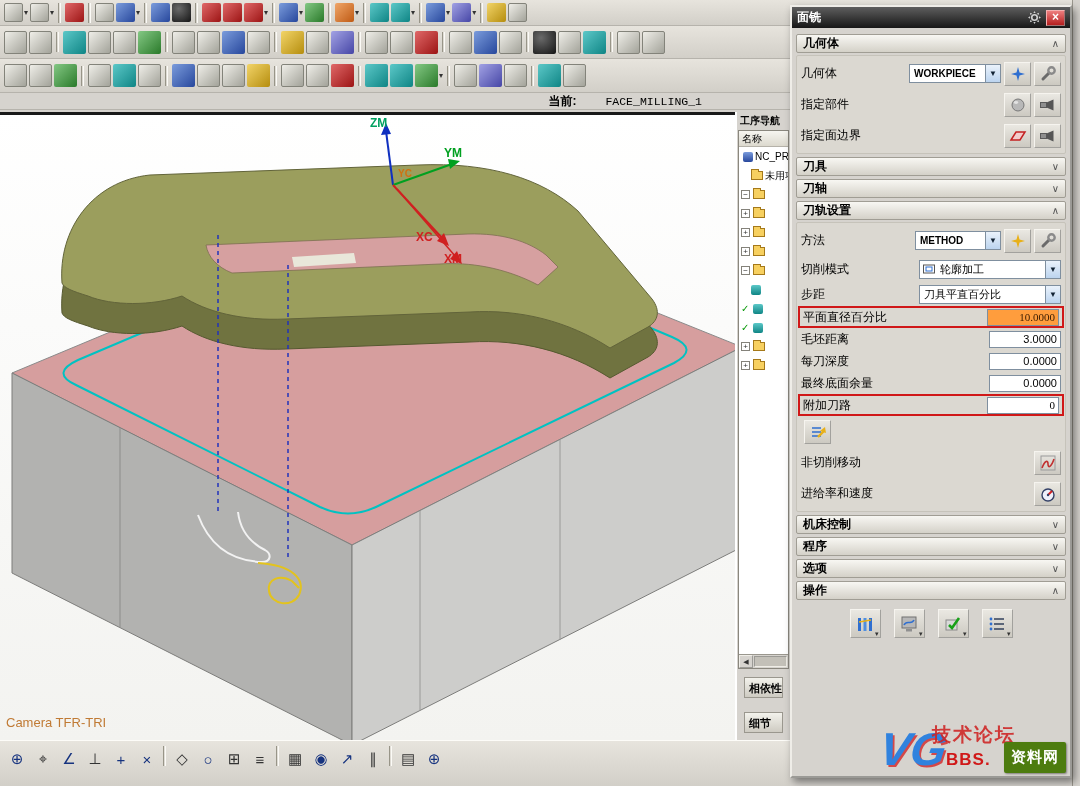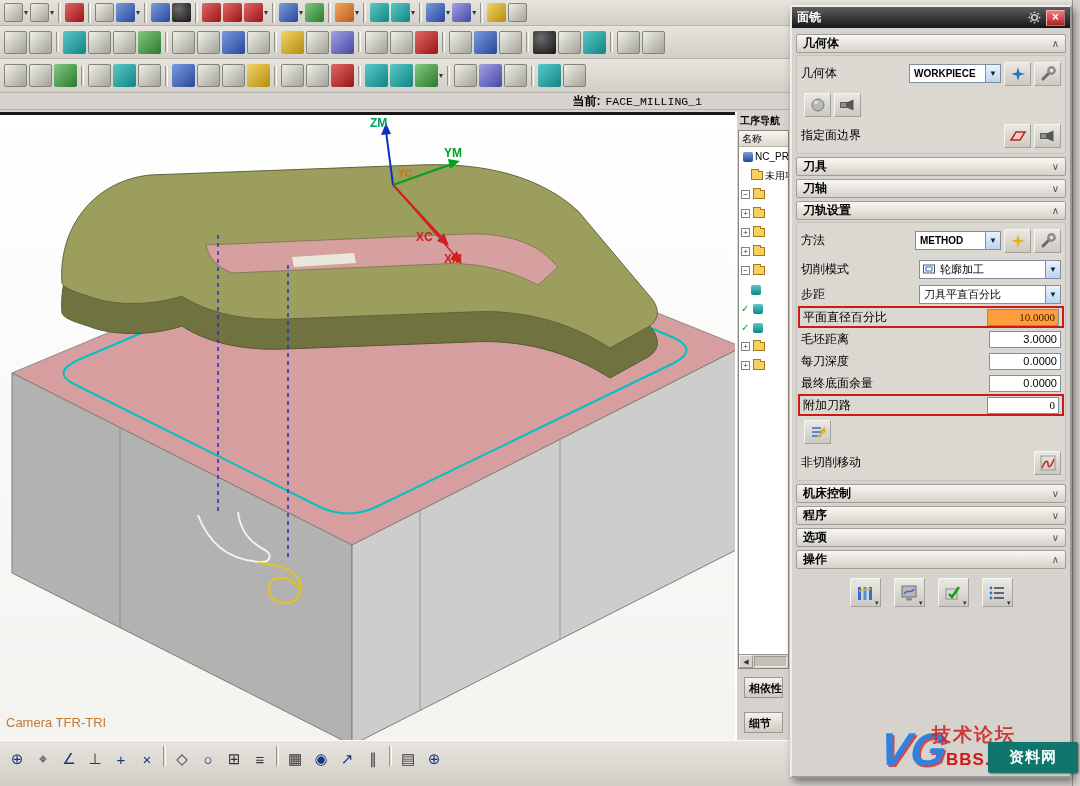--- a/index.html
+++ b/index.html
@@ -13,21 +13,21 @@
   #tb2 .tbi, #tb3 .tbi { width:23px; height:23px; }
   .tsep { width:3px; height:20px; border-left:1px solid #989588; border-right:1px solid #fbfaf6; margin:0 3px; flex:none; }
   .tarr { font-size:8px; color:#333; margin:0 1px 0 0; flex:none; }
   .cA{background:linear-gradient(135deg,#7b9cdc,#27479c);} .cB{background:linear-gradient(135deg,#e06868,#9c1414);}
   .cC{background:linear-gradient(135deg,#84c884,#2a7a2a);} .cD{background:linear-gradient(135deg,#efeee8,#a3a39a);border:1px solid #83837a;}
   .cE{background:linear-gradient(135deg,#5cc8c8,#0f8585);} .cF{background:linear-gradient(135deg,#f2d468,#b58d0e);}
   .cG{background:linear-gradient(135deg,#a2a2e4,#4646a6);} .cH{background:radial-gradient(circle at 35% 30%,#6a6a6a,#141414);}
   .cI{background:linear-gradient(135deg,#f0a668,#bf5a14);}
 
   
-  #current-bar { height:17px; width:790px; display:flex; align-items:center; justify-content:flex-end; padding-right:88px; background:#d6d3ce; border-bottom:1px solid #b6b3ac; font-size:12px; }
+  #current-bar { height:17px; width:790px; display:flex; align-items:center; justify-content:flex-end; padding-right:88px; background:#d6d3ce; border-bottom:1px solid #b6b3ac; font-size:12px;gap:24px; }
   #current-bar .cl { font-weight:bold; margin-right:5px; }
   #current-bar .cv { font-family:"Liberation Mono",monospace; font-size:11.5px; }
 
   
   #main { position:absolute; top:112px; left:0; width:790px; height:628px; display:flex; }
   #viewport { width:735px; height:628px; position:relative; background:linear-gradient(#ffffff,#f3f3f0); border-top:3px solid #191919; overflow:hidden; }
   #camera-label { position:absolute; left:6px; top:600px; color:#c07a34; font-size:13px; }
 
   #navigator { width:55px; height:628px; background:#d6d3ce; border-left:2px solid #fff; display:flex; flex-direction:column; overflow:hidden; }
   .nav-title { height:17px; font-size:10px; font-weight:bold; padding:2px 3px; white-space:nowrap; overflow:hidden; }
@@ -76,21 +76,21 @@
   .act { width:31px; height:29px; border:1px outset #f6f4ef; background:linear-gradient(#eae8e2,#ccc9c1); display:flex; align-items:center; justify-content:center; position:relative; }
   .act .mini { position:absolute; right:1px; bottom:-1px; font-size:7px; color:#333; }
 
   #right-strip { position:absolute; right:0; top:0; width:8px; height:786px; background:#d6d3ce; border-left:1px solid #9a978e; }
 
   
   #watermark { position:absolute; left:880px; top:720px; width:198px; height:64px; z-index:50; pointer-events:none; }
   .wm-logo { position:absolute; left:0; top:2px; font-size:46px; font-weight:bold; font-style:italic; color:#1f7ae0; transform:skewX(-8deg); text-shadow:2px 2px 0 #d43a3a; opacity:.9; }
   .wm-forum { position:absolute; left:52px; top:2px; font-size:19px; font-weight:bold; color:rgba(206,34,34,.88); letter-spacing:2px; white-space:nowrap; }
   .wm-bbs { position:absolute; left:66px; top:30px; font-size:17px; font-weight:bold; color:#d01818; letter-spacing:1px; }
-  .wm-box { position:absolute; right:0; top:22px; background:#0f766e; color:#fff; font-size:15px; font-weight:bold; padding:6px 21px; letter-spacing:1px; border-radius:2px; box-shadow:1px 1px 2px rgba(0,0,0,.4); }
+  .wm-box { position:absolute; right:12px; top:22px; background:#4d7c0f; color:#fff; font-size:15px; font-weight:bold; padding:6px 7px; letter-spacing:1px; border-radius:2px; box-shadow:1px 1px 2px rgba(0,0,0,.4); }
 </style>
 </head>
 <body>
 
 <div id="app">
 
   <div id="toolbars">
     <div class="tb-row" id="tb1">
       <i class="tbi cD"></i>
         <span class="tarr">▾</span>
@@ -356,20 +356,21 @@
               </svg>
           </span>
           <span class="btn22">
             <svg width="18" height="18" viewBox="0 0 18 18">
                 <path d="M4 14 L10 8" stroke="#6a6a6a" stroke-width="3" stroke-linecap="round"></path>
                 <circle cx="12.5" cy="5.5" r="3.2" fill="none" stroke="#8a8a8a" stroke-width="2.4"></circle>
               </svg>
           </span>
         </div>
         <div class="drow">
+          <span class="lbl">指定部件</span>
           <span class="btn22">
             <svg width="18" height="18" viewBox="0 0 18 18">
                 <circle cx="9" cy="9" r="6" fill="#b8b8b8" stroke="#787878"></circle>
                 <ellipse cx="7" cy="6.5" rx="2.2" ry="1.4" fill="#e2e2e2"></ellipse>
               </svg>
           </span>
           <span class="btn22">
             <svg width="18" height="18" viewBox="0 0 18 18">
                 <rect x="1.5" y="6.5" width="6" height="5" fill="#8f8f8f" stroke="#5a5a5a"></rect>
                 <polygon points="7.5,6.5 14.5,3.5 14.5,14.5 7.5,11.5" fill="#565656"></polygon>
@@ -470,20 +471,30 @@
                 <polygon points="16,4 17,10 11,8" fill="#e8b018"></polygon>
               </svg>
           </span>
         </div>
         <div class="drow">
           <span class="lbl">非切削移动</span>
           <span class="btn22">
             <svg width="18" height="18" viewBox="0 0 18 18">
                 <rect x="2" y="2" width="14" height="14" fill="none" stroke="#9a9a9a"></rect>
                 <path d="M3 14 C6 6 9 6 9 10 C9 14 12 14 15 5" stroke="#c03030" fill="none" stroke-width="1.6"></path>
+              </svg>
+          </span>
+        </div>
+        <div class="drow">
+          <span class="lbl">进给率和速度</span>
+          <span class="btn22">
+            <svg width="18" height="18" viewBox="0 0 18 18">
+                <circle cx="9" cy="10" r="6" fill="#eef0fa" stroke="#334066" stroke-width="1.4"></circle>
+                <path d="M9 10 L13 6" stroke="#d02020" stroke-width="2"></path>
+                <circle cx="9" cy="10" r="1.2" fill="#334066"></circle>
               </svg>
           </span>
         </div>
       </div>
 
       <div class="sec">
         <span>机床控制</span>
         <span class="chev">∨</span>
       </div>
       <div class="sec">

